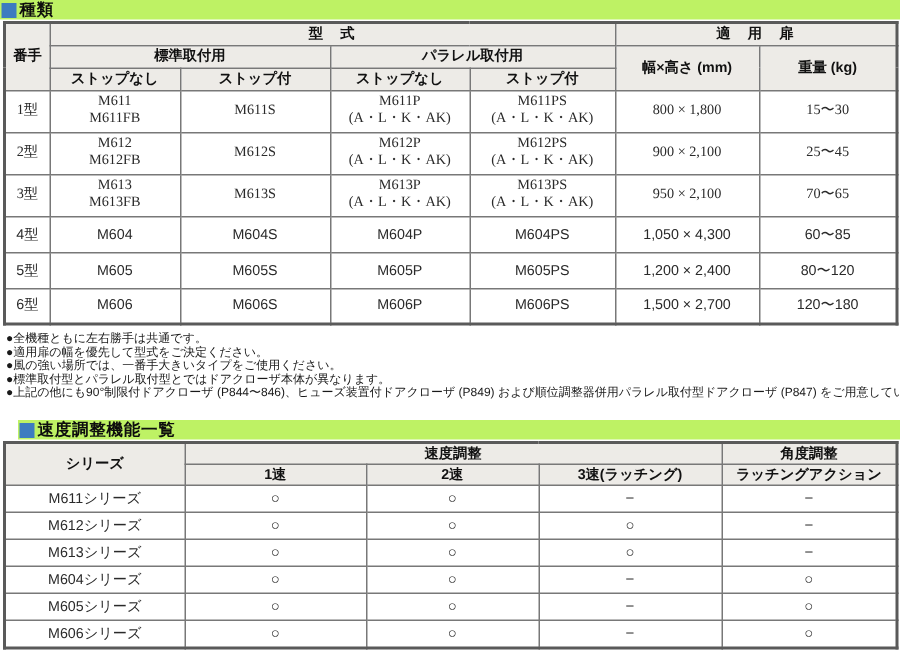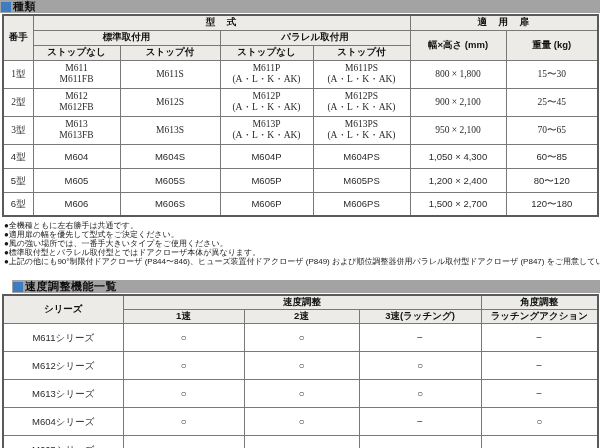--- a/index.html
+++ b/index.html
@@ -4,21 +4,21 @@
 <style>
   html,body { margin:0; padding:0; }
   body {
     width:600px; height:448px; background:#ffffff;
     font-family:"Liberation Sans","DejaVu Sans",sans-serif;
     color:#1c1c1c; -webkit-font-smoothing:antialiased;
   }
   .page { width:600px; height:448px; overflow:hidden; position:relative; }
 
   
-  .band { height:13px; background:#a3a3a3; display:flex; align-items:center; padding-left:1px; }
+  .band { height:13px; background:#bef264; display:flex; align-items:center; padding-left:1px; }
   .sq { width:10px; height:10px; background:#3d7cc0; flex:0 0 auto; margin-right:2px; }
   .band-title { font-size:11px; font-weight:700; color:#0d0d0d; white-space:nowrap; letter-spacing:0.5px; }
 
   
   table { border-collapse:collapse; table-layout:fixed; width:595px; margin-left:2px; border:2px solid #5a5a5a; }
   th,td { border:1px solid #787878; overflow:hidden; padding:0; }
   th { background:#edebe7; font-weight:700; font-size:9.5px; color:#111; text-align:center; }
   td { background:#ffffff; font-size:9.5px; color:#2a2a2a; text-align:center; white-space:pre-line; line-height:11px; }
   .group-label { letter-spacing:1px;margin-top:24px; }
 
@@ -26,21 +26,21 @@
   .t1 tr.hrow { height:15px; }
   .t1 tr.r2l { height:28px;font-family:Liberation Serif, serif; }   
   .t1 tr.r1l { height:24px; }   
 
   .notes { margin:4px 0 14px 4px; }
   .note { font-size:8px; line-height:9px; color:#191919; white-space:nowrap; }
 
   .band2 { margin-top:9px;margin-left:12px; }
   .t2 { margin-top:1px;border-radius:24px; }
   .t2 tr.hrow { height:13px; }
-  .t2 tr.drow { height:28px; }
+  .t2 tr.drow { height:18px; }
   .t2 td.mark { font-size:10px; color:#333; }
 </style>
 </head>
 <body>
 
 <div class="page">
 
   <div class="band">
     <span class="sq"></span>
     <span class="band-title">種類</span>

